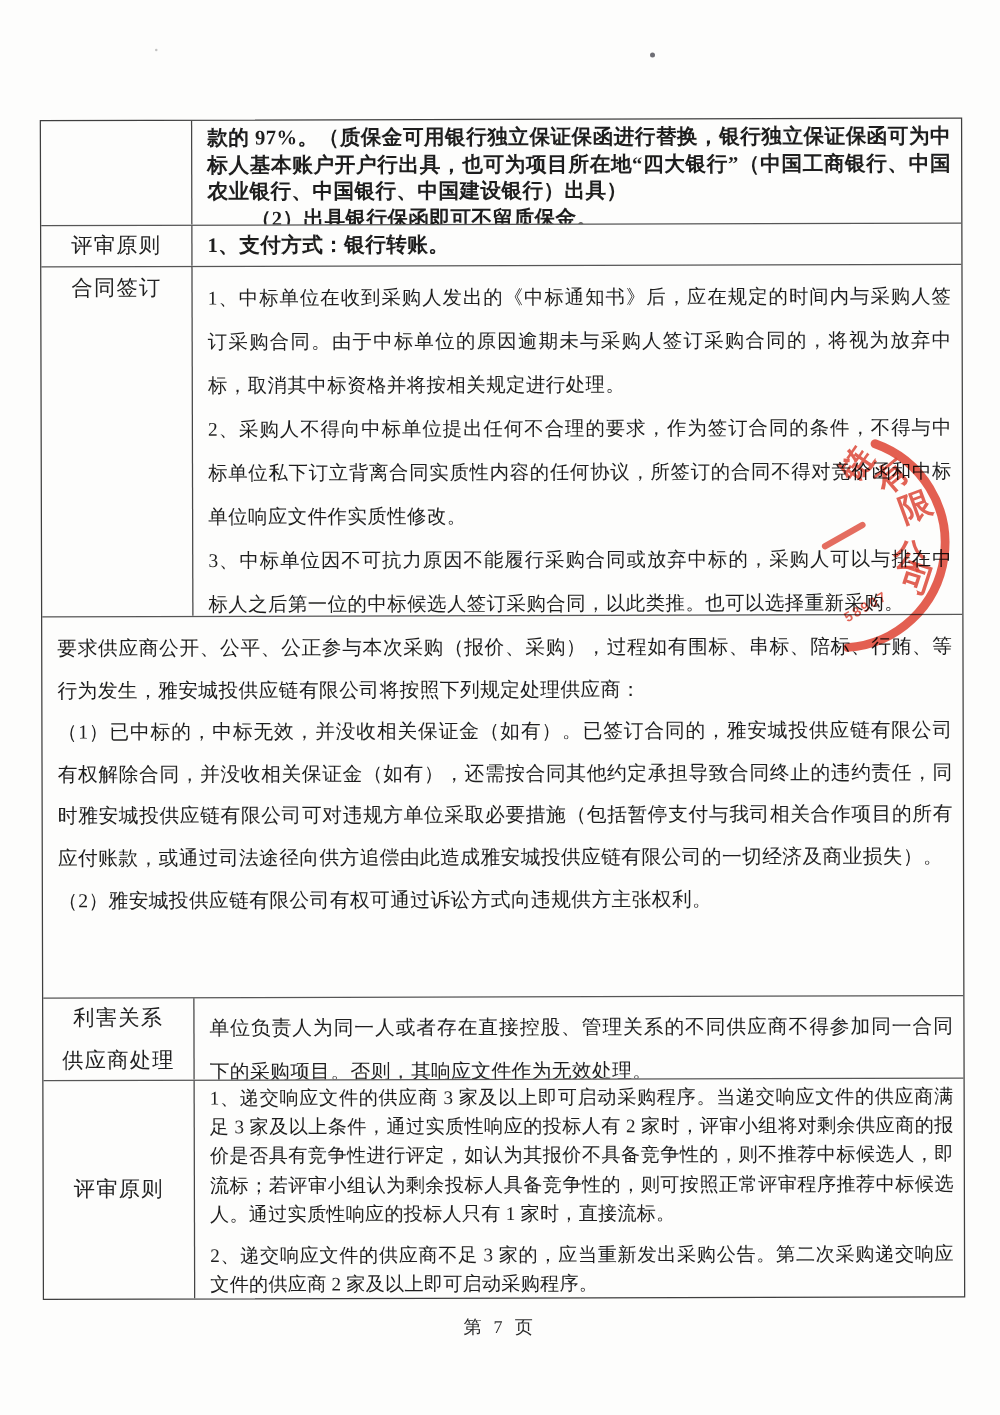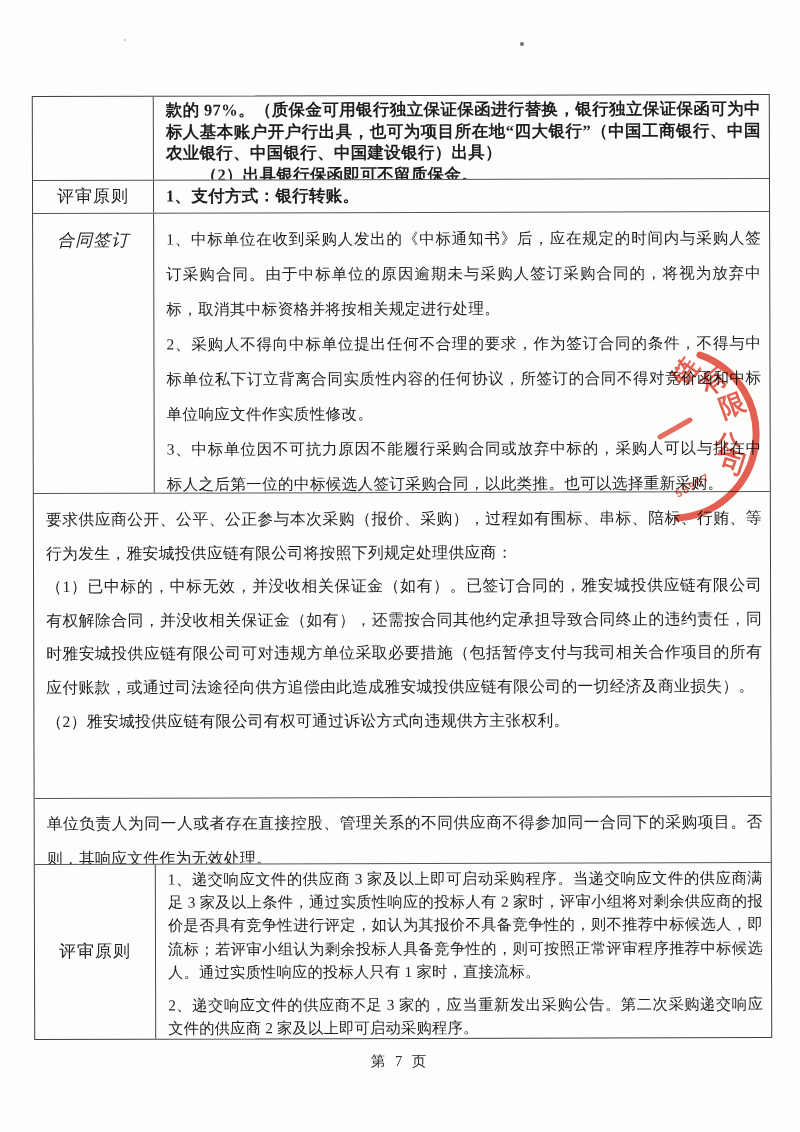--- a/index.html
+++ b/index.html
@@ -21,21 +21,21 @@
   .row:nth-child(5){height:66px;}
   .row:nth-child(6){height:174px;}
 
   .label-cell{
     flex:0 0 121px;width:121px;box-sizing:border-box;
     border-right:1.4px solid #454545;
     display:flex;align-items:center;justify-content:center;
     text-align:center;font-size:17px;letter-spacing:1px;
     white-space:pre-line;line-height:34px;color:#222;
   }
-  .r-contract .label-cell{align-items:flex-start;padding-top:10px;font-style:italic;}
+  .r-contract .label-cell{align-items:flex-start;}
 
   .content-cell{
     flex:1;box-sizing:border-box;overflow:hidden;
     padding:3px 8px 2px 12px;
   }
   .content-cell p{margin:0;text-align:justify;text-justify:inter-ideograph;color:#1e1e1e;}
   .content-cell p.indent{text-indent:2.1em;}
 
   .r-cont .content-cell p{font-weight:700;font-size:16.5px;line-height:21.5px;letter-spacing:.3px;}
   .r-pay .content-cell{padding-top:4px;}
@@ -96,20 +96,22 @@
         </div>
       </div>
       <div class="row r-integrity">
         <div class="content-cell">
           <p>要求供应商公开、公平、公正参与本次采购（报价、采购），过程如有围标、串标、陪标、行贿、等行为发生，雅安城投供应链有限公司将按照下列规定处理供应商：</p>
           <p>（1）已中标的，中标无效，并没收相关保证金（如有）。已签订合同的，雅安城投供应链有限公司有权解除合同，并没收相关保证金（如有），还需按合同其他约定承担导致合同终止的违约责任，同时雅安城投供应链有限公司可对违规方单位采取必要措施（包括暂停支付与我司相关合作项目的所有应付账款，或通过司法途径向供方追偿由此造成雅安城投供应链有限公司的一切经济及商业损失）。</p>
           <p>（2）雅安城投供应链有限公司有权可通过诉讼方式向违规供方主张权利。</p>
         </div>
       </div>
       <div class="row r-conflict">
+        <div class="label-cell">利害关系
+供应商处理</div>
         <div class="content-cell">
           <p>单位负责人为同一人或者存在直接控股、管理关系的不同供应商不得参加同一合同下的采购项目。否则，其响应文件作为无效处理。</p>
         </div>
       </div>
       <div class="row r-review">
         <div class="label-cell">评审原则</div>
         <div class="content-cell">
           <p>1、递交响应文件的供应商 3 家及以上即可启动采购程序。当递交响应文件的供应商满足 3 家及以上条件，通过实质性响应的投标人有 2 家时，评审小组将对剩余供应商的报价是否具有竞争性进行评定，如认为其报价不具备竞争性的，则不推荐中标候选人，即流标；若评审小组认为剩余投标人具备竞争性的，则可按照正常评审程序推荐中标候选人。通过实质性响应的投标人只有 1 家时，直接流标。</p>
           <p>2、递交响应文件的供应商不足 3 家的，应当重新发出采购公告。第二次采购递交响应文件的供应商 2 家及以上即可启动采购程序。</p>
         </div>

